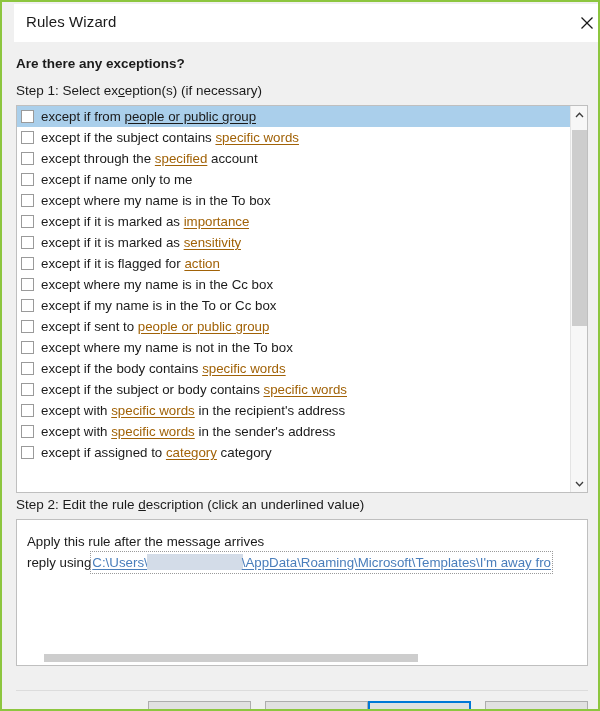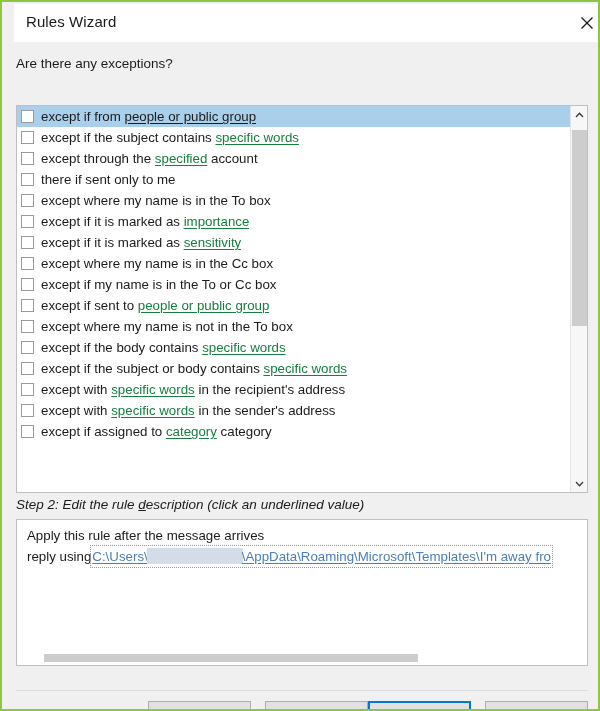--- a/index.html
+++ b/index.html
@@ -66,23 +66,23 @@
     height: 669px;
     background: #f0f0f0;
   }
 
   .static-label {
     position: absolute;
     font-size: 13.5px;
     color: #1b1b1b;
     white-space: nowrap;
   }
-  #question-label { left: 12px; top: 14px; }
+  #question-label { left: 12px; top: 14px; font-weight: bold; }
   #step1-label   { left: 12px; top: 41px; }
-  #step2-label   { left: 12px; top: 455px; font-style: italic; }
+  #step2-label   { left: 12px; top: 455px; }
 
   .accel { text-decoration: underline; text-underline-offset: 1px; }
 
   
   #exceptions-listbox {
     position: absolute;
     left: 12px;
     top: 63px;
     width: 572px;
     height: 388px;
@@ -121,21 +121,21 @@
   }
   .row-label {
     font-size: 13.3px;
     color: #1b1b1b;
     line-height: 21px;
     white-space: nowrap;
     overflow: hidden;
   }
   .row-label a,
   .row-label .lnk {
-    color: #15803d;
+    color: #a16207;
     text-decoration: underline;
     text-underline-offset: 1.5px;
   }
   .list-row.selected .row-label .lnk { color: #1b1b1b; }
 
   
   #list-vscroll {
     position: absolute;
     right: 0px;
     top: 0px;
@@ -176,21 +176,21 @@
     width: 572px;
     height: 147px;
     box-sizing: border-box;
     border: 1px solid #bfbfbf;
     background: #ffffff;
     overflow: hidden;
   }
   #description-text {
     position: absolute;
     left: 10px;
-    top: 5px;
+    top: 11px;
     right: 0;
     font-size: 13.3px;
     color: #1b1b1b;
     white-space: nowrap;
     line-height: 21px;
   }
   #desc-line1 { white-space: nowrap; }
   #desc-line2 { white-space: nowrap; display: flex; align-items: flex-start; }
   .desc-link {
     color: #4a7ebb;
@@ -280,50 +280,57 @@
         <line x1="1.5" y1="1.5" x2="12.5" y2="12.5" stroke="#1a1a1a" stroke-width="1.3"></line>
         <line x1="12.5" y1="1.5" x2="1.5" y2="12.5" stroke="#1a1a1a" stroke-width="1.3"></line>
       </svg>
     </button>
   </div>
 
   <div id="client">
 
     <div class="static-label" id="question-label">Are there any exceptions?</div>
 
+    <div class="static-label" id="step1-label">
+      <span>Step 1: Select ex</span><span class="accel">c</span><span>eption(s) (if necessary)</span>
+    </div>
 
     <div id="exceptions-listbox">
       <div id="exceptions-list">
           <div class="list-row selected">
             <span class="row-checkbox"></span>
             <span class="row-label"><span>except if from </span><span class="lnk">people or public group</span></span>
           </div>
           <div class="list-row">
             <span class="row-checkbox"></span>
             <span class="row-label"><span>except if the subject contains </span><span class="lnk">specific words</span></span>
           </div>
           <div class="list-row">
             <span class="row-checkbox"></span>
             <span class="row-label"><span>except through the </span><span class="lnk">specified</span><span> account</span></span>
           </div>
           <div class="list-row">
             <span class="row-checkbox"></span>
-            <span class="row-label"><span>there if sent only to me</span></span>
+            <span class="row-label"><span>except if name only to me</span></span>
           </div>
           <div class="list-row">
             <span class="row-checkbox"></span>
             <span class="row-label"><span>except where my name is in the To box</span></span>
           </div>
           <div class="list-row">
             <span class="row-checkbox"></span>
             <span class="row-label"><span>except if it is marked as </span><span class="lnk">importance</span></span>
           </div>
           <div class="list-row">
             <span class="row-checkbox"></span>
             <span class="row-label"><span>except if it is marked as </span><span class="lnk">sensitivity</span></span>
+          </div>
+          <div class="list-row">
+            <span class="row-checkbox"></span>
+            <span class="row-label"><span>except if it is flagged for </span><span class="lnk">action</span></span>
           </div>
           <div class="list-row">
             <span class="row-checkbox"></span>
             <span class="row-label"><span>except where my name is in the Cc box</span></span>
           </div>
           <div class="list-row">
             <span class="row-checkbox"></span>
             <span class="row-label"><span>except if my name is in the To or Cc box</span></span>
           </div>
           <div class="list-row">

